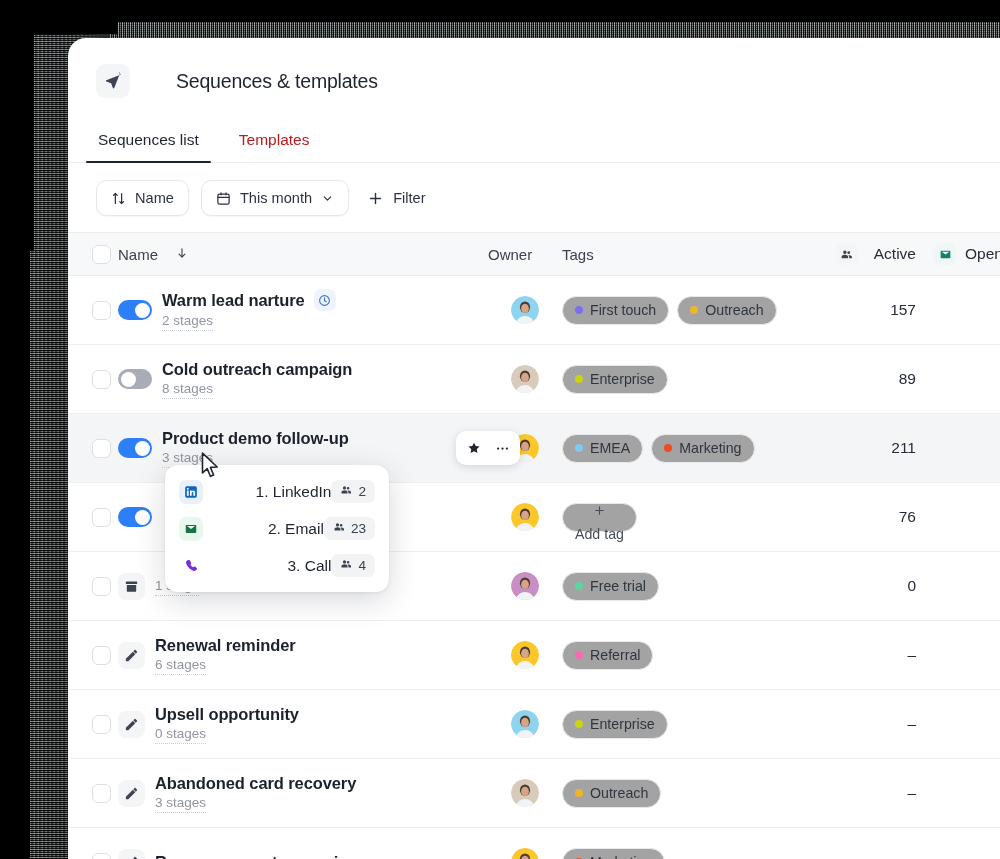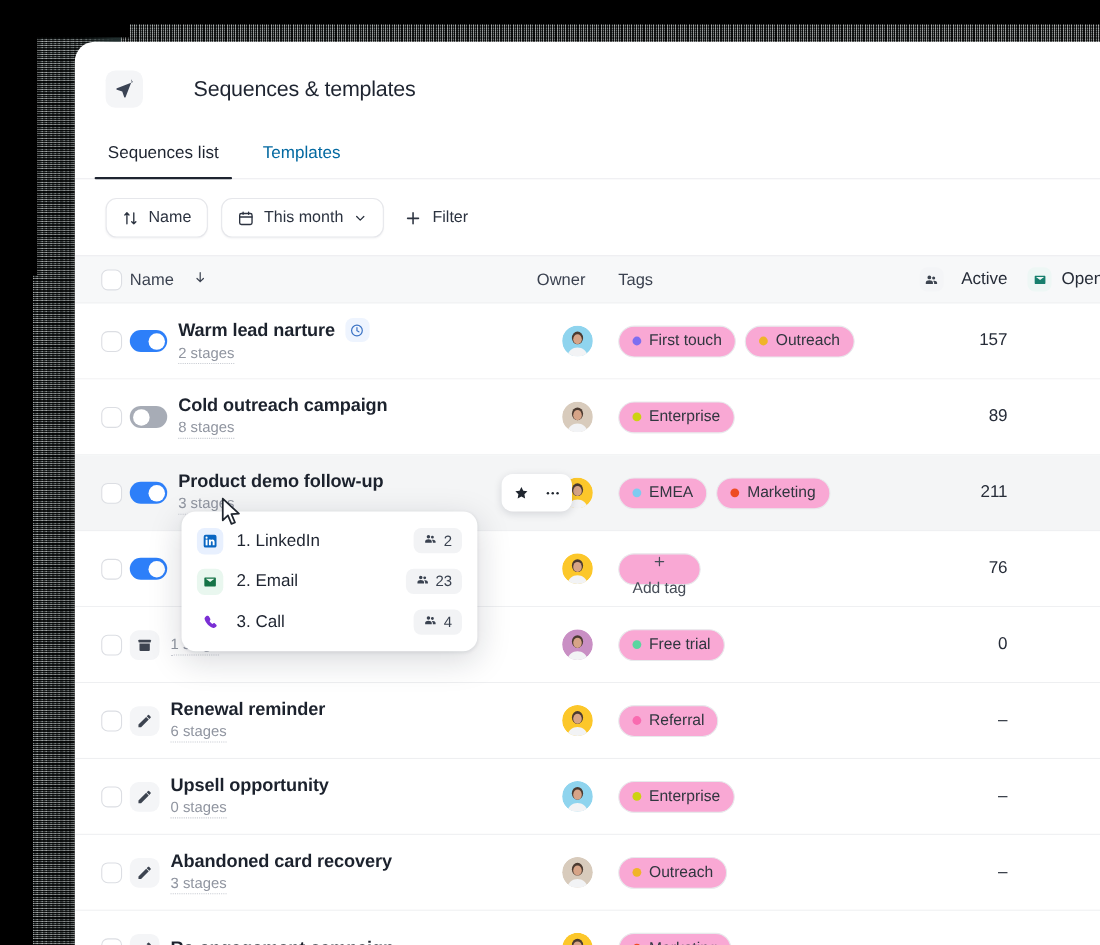--- a/index.html
+++ b/index.html
@@ -59,21 +59,21 @@
   
   .app-header { display:flex; align-items:center; gap:15px; padding: 26px 28px 24px 28px; }
   .app-icon {
     width: 34px; height: 34px; border-radius: 9px; background: #f4f5f7;
     display:flex; align-items:center; justify-content:center; color:#3b4354;
   }
   .app-title { font-size: 19.5px; color: #1e2430; letter-spacing: -.2px; margin-left: 31px; }
 
   
   .tabs { display:flex; gap: 0; padding: 0 28px; border-bottom: 1px solid #ededf0; }
-  .tab { padding: 9px 2px 13px; margin-right: 36px; font-size: 15.5px; color:#0369a1; cursor:pointer; position:relative; }
+  .tab { padding: 9px 2px 13px; margin-right: 36px; font-size: 15.5px; color:#b91c1c; cursor:pointer; position:relative; }
   .tab.active { color:#1e2430; }
   .tab.active::after {
     content:''; position:absolute; left:-10px; right:-10px; bottom:-1px; height:2.5px;
     background:#1e2430; border-radius:2px;
   }
 
   
   .toolbar { display:flex; align-items:center; gap:12px; padding: 17px 28px 16px 28px; }
   .pill {
     display:flex; align-items:center; gap:9px;
@@ -126,40 +126,41 @@
   }
   .clock-badge {
     width: 22px; height: 22px; border-radius: 7px; background:#eef4fe;
     display:flex; align-items:center; justify-content:center; color:#3b73c4;
   }
 
   .avatar { width: 28px; height: 28px; border-radius:50%; overflow:hidden; position:relative; flex:none; }
 
   .tag {
     display:inline-flex; align-items:center; gap:7px; height: 29px; padding: 0 12px;
-    border-radius: 15px; border:1px solid #e8e9ec; background:#f9a8d4;
+    border-radius: 15px; border:1px solid #e8e9ec; background:#a3a3a3;
     font-size: 14.2px; color:#30363f; white-space:nowrap; cursor:pointer;
   }
   .dot { width: 8px; height: 8px; border-radius:50%; flex:none; }
   .tag.add { color:#474d58; gap:6px;flex-direction:column; }
 
   .hoverbtns {
     position:absolute; left: 388px; top: 50%; transform: translateY(-50%);
     display:flex; align-items:center; gap:4px;
     background:#fff; border-radius:10px; padding: 5px 6px;
     box-shadow: 0 2px 8px rgba(16,24,40,.14); z-index: 5;
   }
   .hb { width:24px; height:24px; display:flex; align-items:center; justify-content:center; color:#20262f; cursor:pointer; border-radius:6px;}
 
   
   .popup {
-    position:absolute; left: 165px; top: 465px; width: 269px;
+    position:absolute; left: 165px; top: 465px; width: 224px;
     background:#fff; border-radius: 13px; padding: 8px 0;
     box-shadow: 0 8px 30px rgba(16,24,40,.17), 0 1px 3px rgba(16,24,40,.08);
     z-index: 20;
+    text-align: right;
   }
   .pitem { display:flex; align-items:center; height: 37px; padding: 0 14px; cursor:pointer; }
   .pico { width: 24px; height: 24px; border-radius:7px; display:flex; align-items:center; justify-content:center; flex:none; }
   .plabel { margin-left: 12px; font-size: 15.5px; color:#1e2430; flex:1; }
   .pcount {
     display:flex; align-items:center; gap:6px; height: 23px; padding: 0 9px;
     border-radius: 7px; background:#f2f3f5; color:#3a4250; font-size: 13.6px;
   }
 
   .cursor { position:absolute; left: 201px; top: 452px; z-index: 30; }

